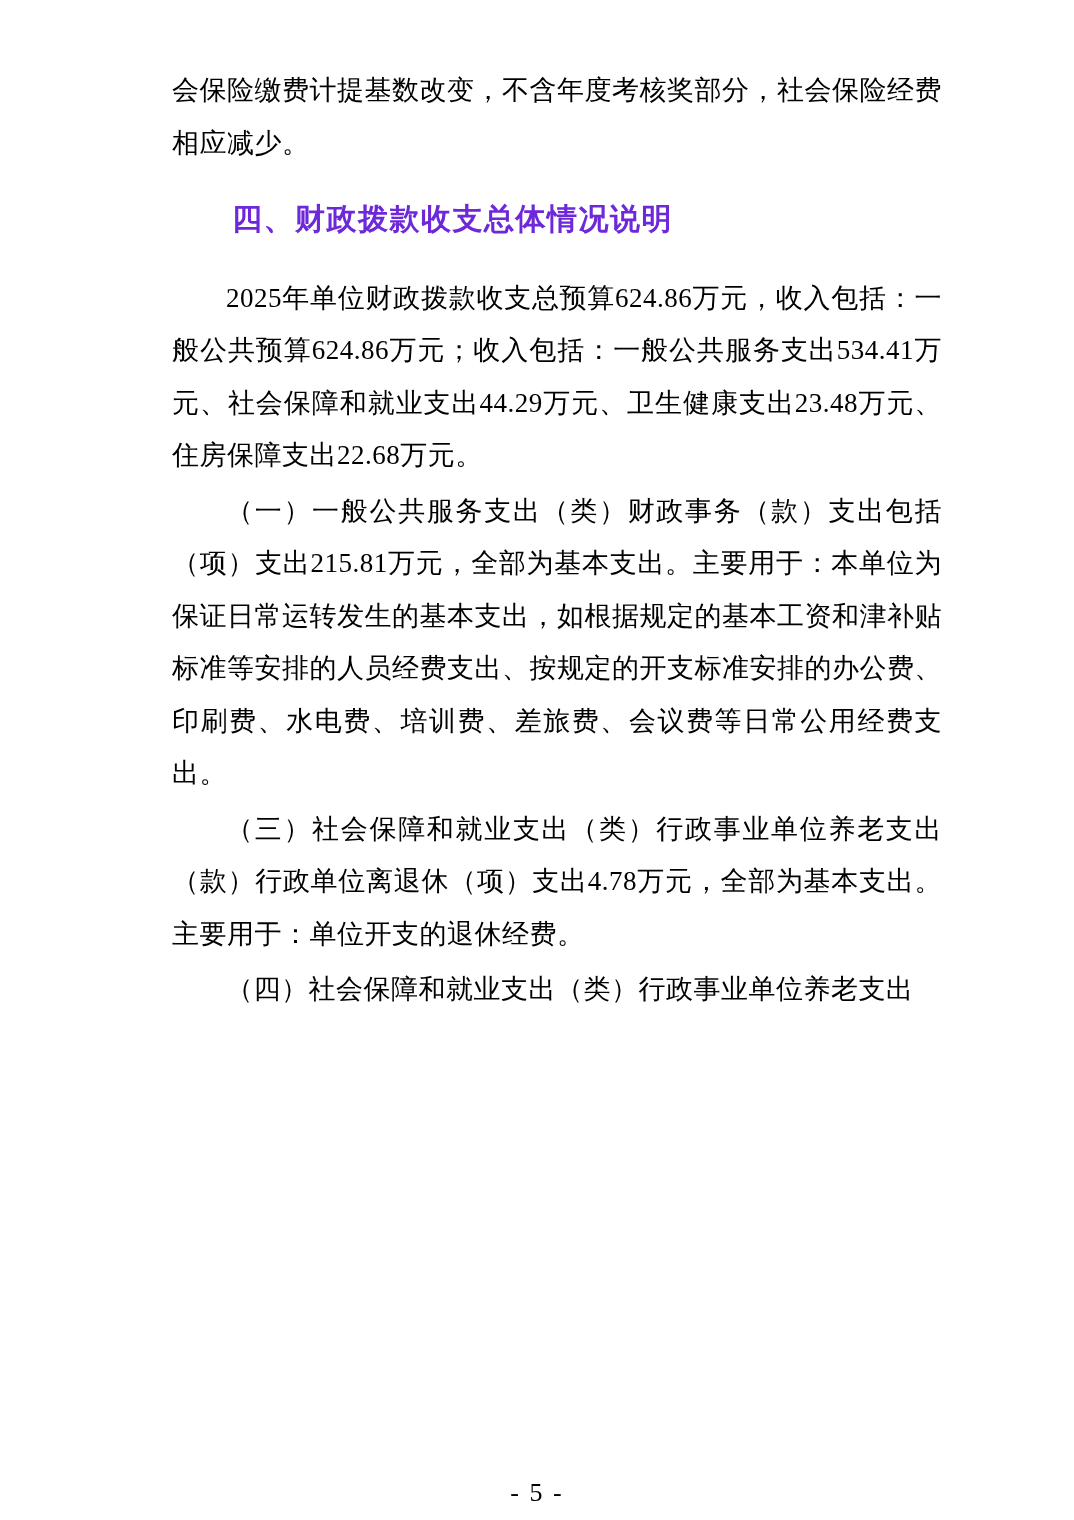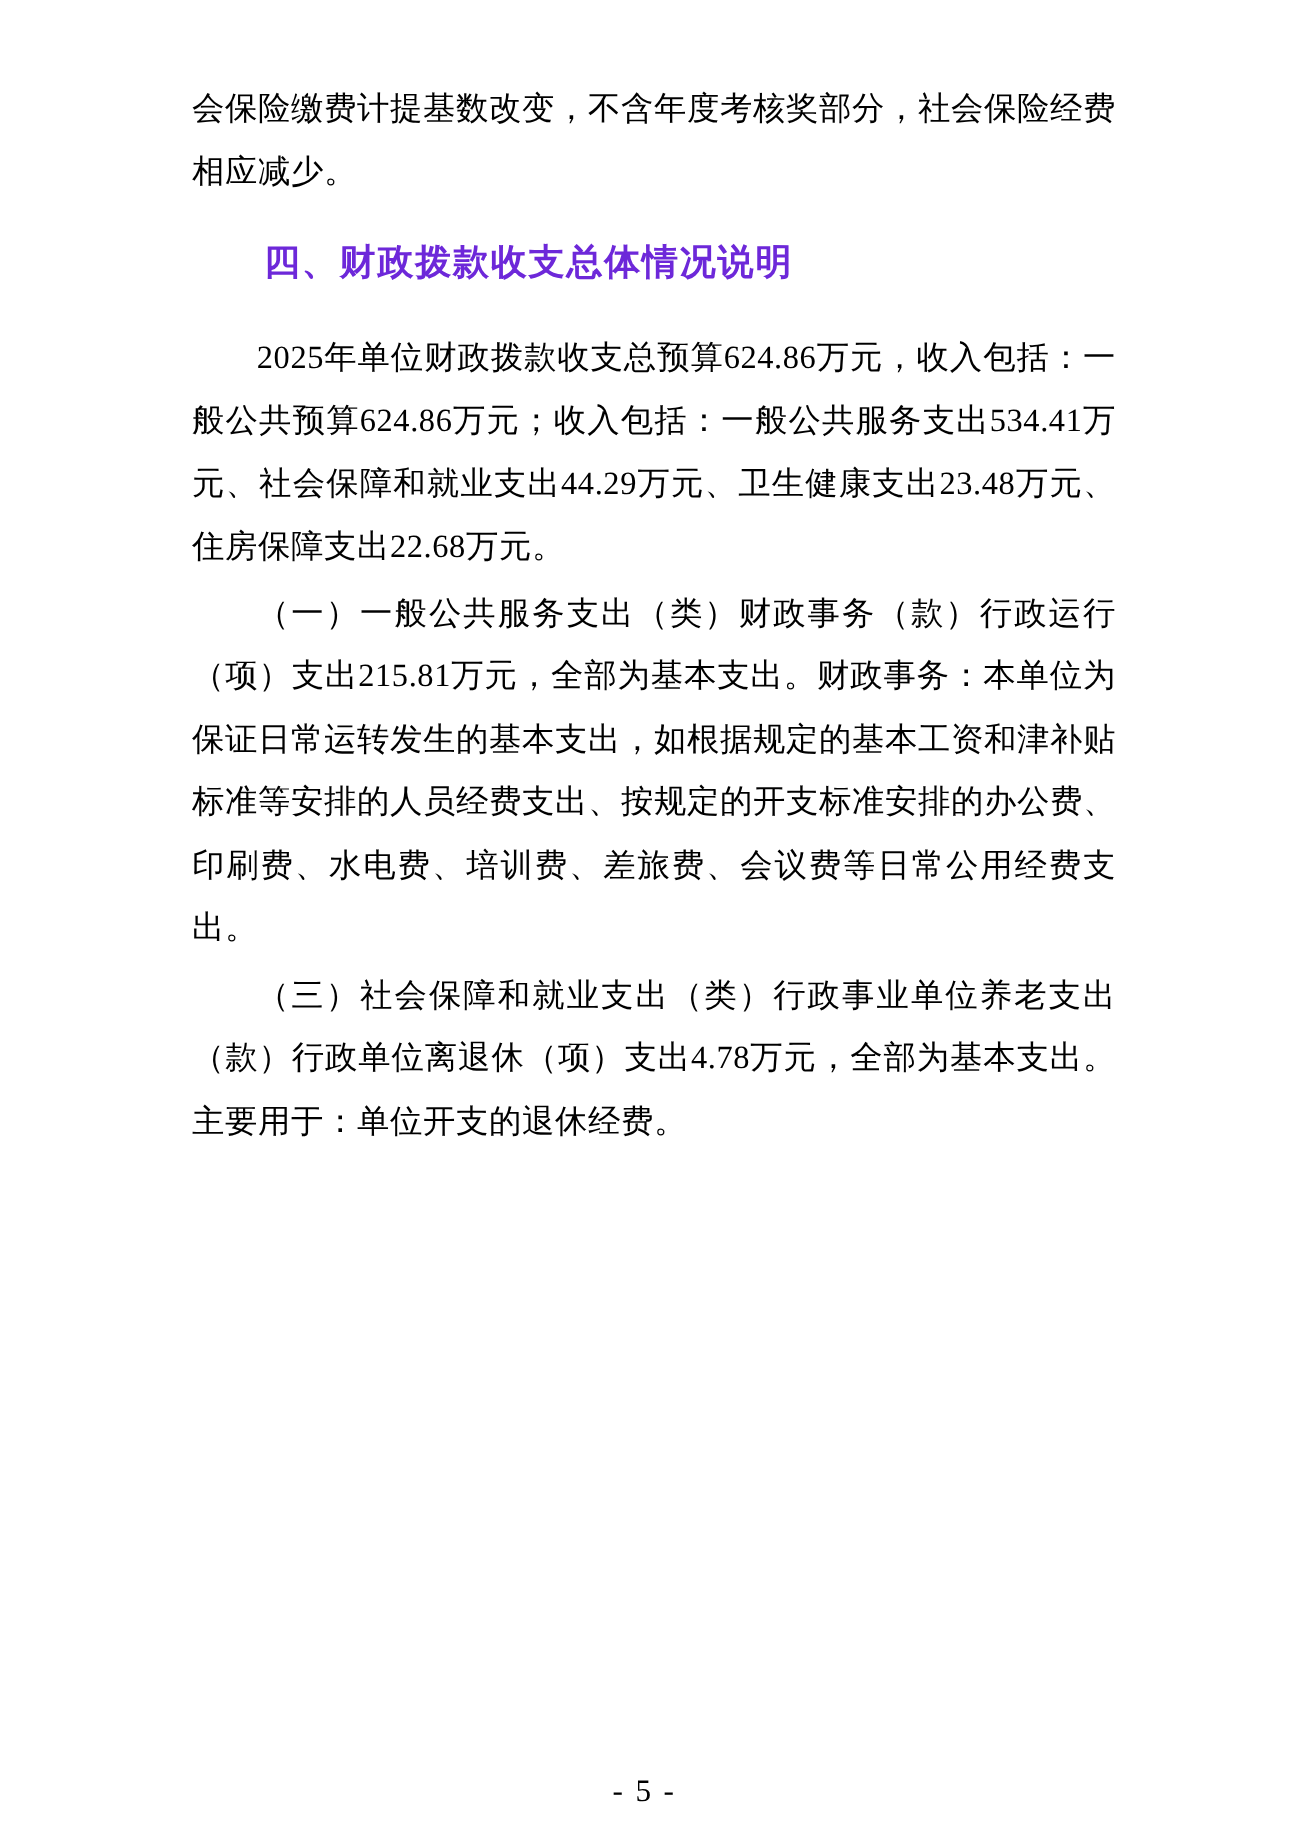--- a/index.html
+++ b/index.html
@@ -10,21 +10,21 @@
   .doc-page {
     position: relative;
     width: 1074px;
     height: 1520px;
     background: #ffffff;
     overflow: hidden;
     color: #000000;
   }
   .doc-content {
     position: absolute;
-    left: 160px;
+    left: 172px;
     top: 64px;
     width: 770px;
   }
   .para {
     margin: 0 0 3px 0;
     font-family: "Liberation Serif", "DejaVu Serif", serif;
     font-size: 27px;
     line-height: 52.5px;
     letter-spacing: 0.5px;
     text-align: justify;
@@ -66,22 +66,23 @@
   <div class="doc-content">
 
     <p class="para no-indent">会保险缴费计提基数改变，不含年度考核奖部分，社会保险经费相应减少。</p>
 
     <h2 class="heading">四、财政拨款收支总体情况说明</h2>
 
     <p class="para">2025年单位财政拨款收支总预算624.86万元，收入包括：一般公共预算624.86万元；收入包括：一般公共服务支出534.41万元、社会保障和就业支出44.29万元、卫生健康支出23.48万元、住房保障支出22.68万元。</p>
 
 
 
-    <p class="para">（一）一般公共服务支出（类）财政事务（款）行政运行（项）支出215.81万元，全部为基本支出。财政事务：本单位为保证日常运转发生的基本支出，如根据规定的基本工资和津补贴标准等安排的人员经费支出、按规定的开支标准安排的办公费、印刷费、水电费、培训费、差旅费、会议费等日常公用经费支出。</p>
+    <p class="para">（一）一般公共服务支出（类）财政事务（款）支出包括（项）支出215.81万元，全部为基本支出。主要用于：本单位为保证日常运转发生的基本支出，如根据规定的基本工资和津补贴标准等安排的人员经费支出、按规定的开支标准安排的办公费、印刷费、水电费、培训费、差旅费、会议费等日常公用经费支出。</p>
 
 
     <p class="para">（三）社会保障和就业支出（类）行政事业单位养老支出（款）行政单位离退休（项）支出4.78万元，全部为基本支出。主要用于：单位开支的退休经费。</p>
 
+    <p class="para">（四）社会保障和就业支出（类）行政事业单位养老支出</p>
 
   </div>
 
   <div class="page-footer">- 5 -</div>
 </div>
 
 </body></html>

